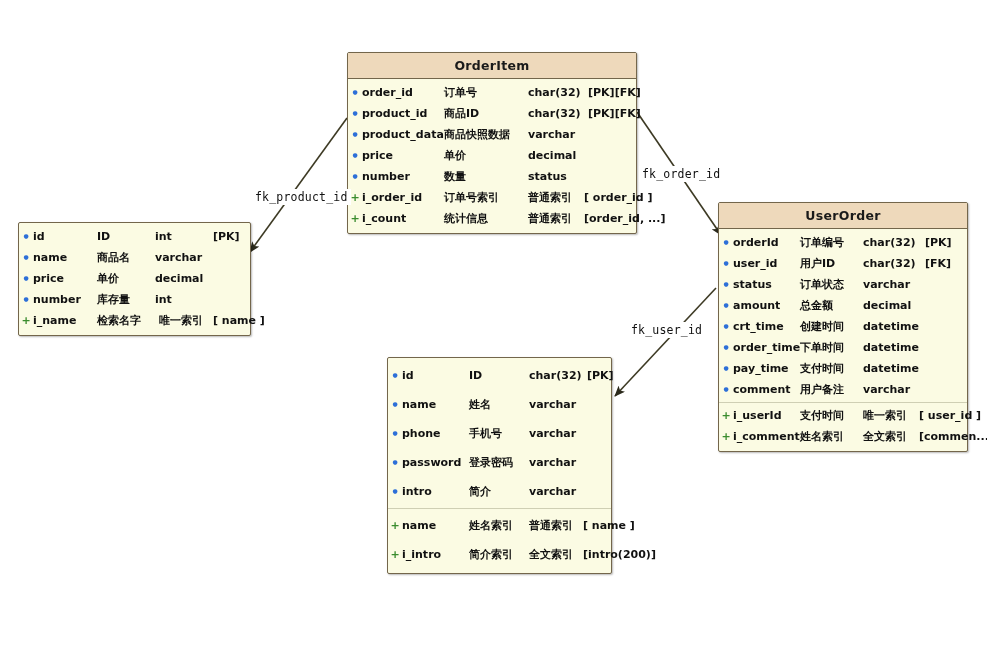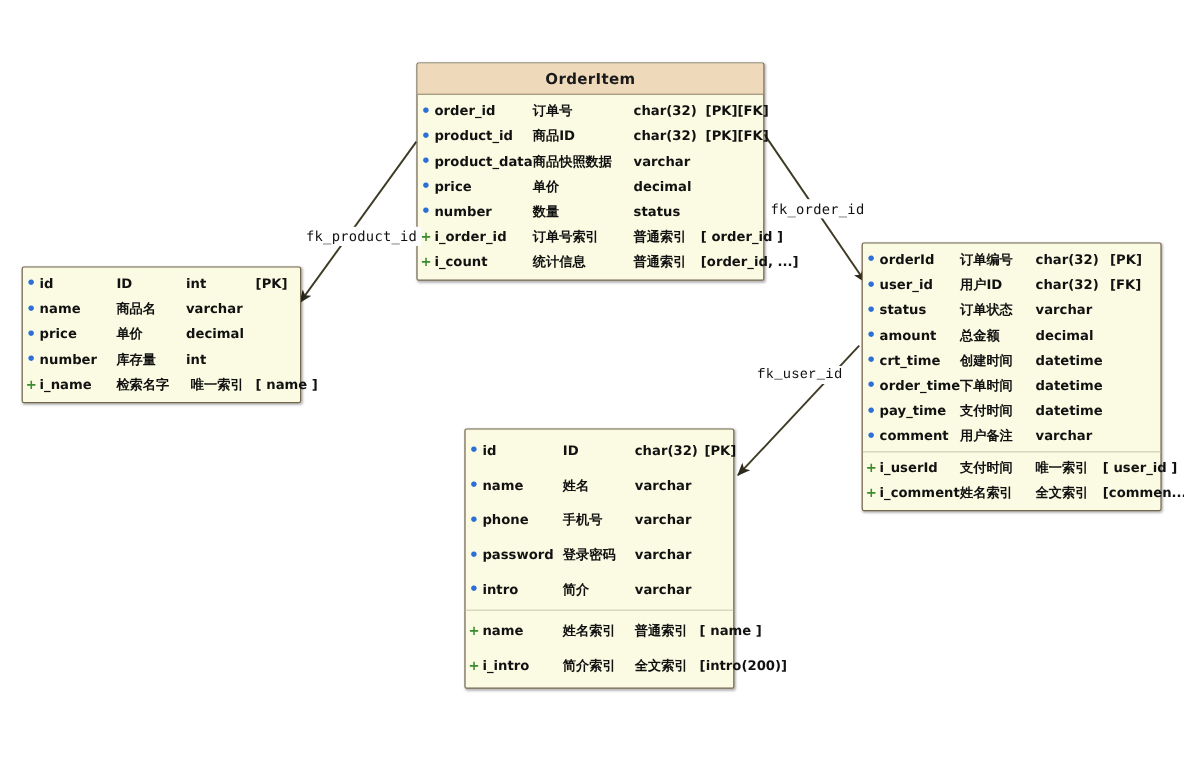--- a/index.html
+++ b/index.html
@@ -204,20 +204,21 @@
         <span class="marker idx"></span>
         <span class="c-name" style="width:64px">i_name</span>
         <span class="c-cn" style="width:62px">检索名字</span>
         <span class="c-type" style="width:54px">唯一索引</span>
         <span class="c-key">[   name   ]</span>
       </div>
     </div>
   </div>
 
   <div class="entity" id="e-userorder" style="left:718px; top:202px; width:250px;">
+    <div class="title">UserOrder</div>
     <div class="rows">
       <div class="row">
         <span class="marker col"></span>
         <span class="c-name" style="width:67px">orderId</span>
         <span class="c-cn" style="width:63px">订单编号</span>
         <span class="c-type" style="width:62px">char(32)</span>
         <span class="c-key">[PK]</span>
       </div>
       <div class="row">
         <span class="marker col"></span>
@@ -336,15 +337,15 @@
         <span class="c-type" style="width:54px">全文索引</span>
         <span class="c-key">[intro(200)]</span>
       </div>
     </div>
   </div>
 
   <div class="rel-label" style="left:252px; top:189px;">fk_product_id</div>
 
   <div class="rel-label" style="left:639px; top:166px;text-align:center;">fk_order_id</div>
 
-  <div class="rel-label" style="left:628px; top:305px;font-family:Liberation Mono, monospace;">fk_user_id</div>
+  <div class="rel-label" style="left:628px; top:322px;">fk_user_id</div>
 
 </div>
 
 </body></html>

